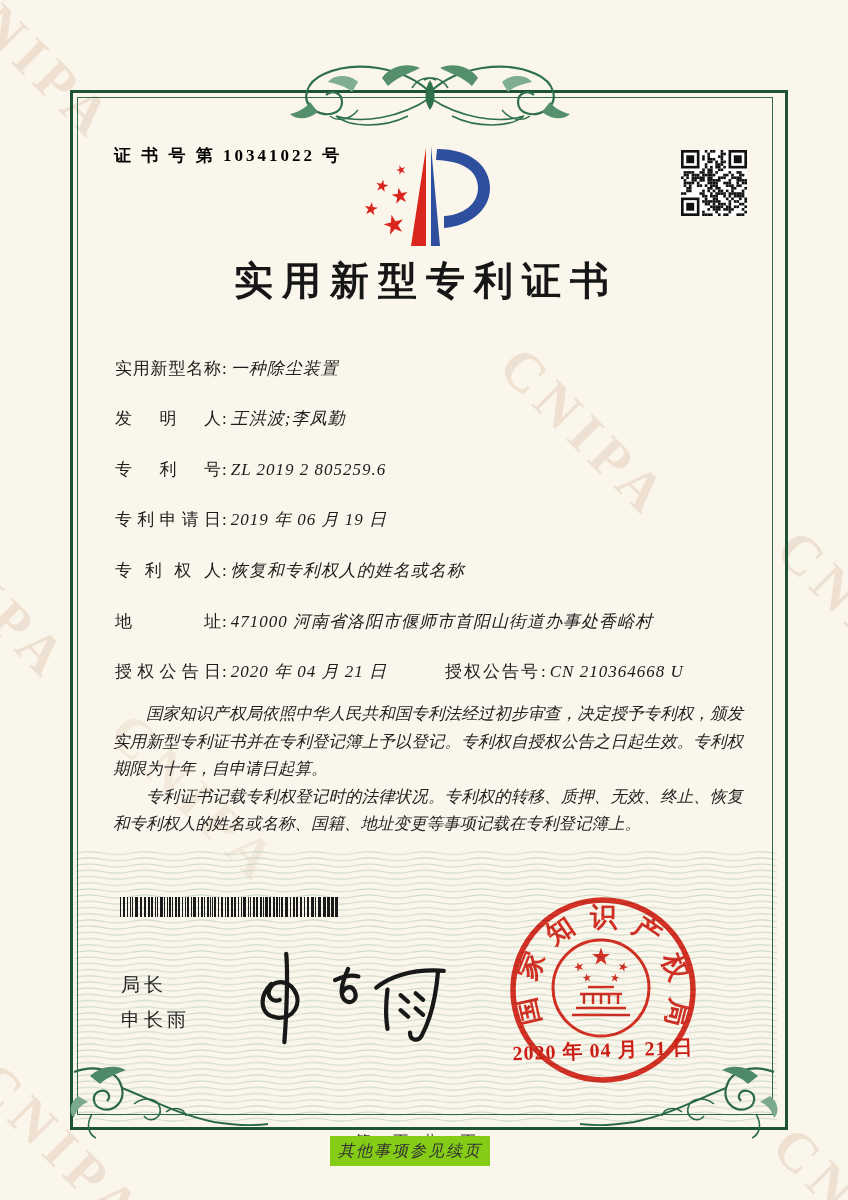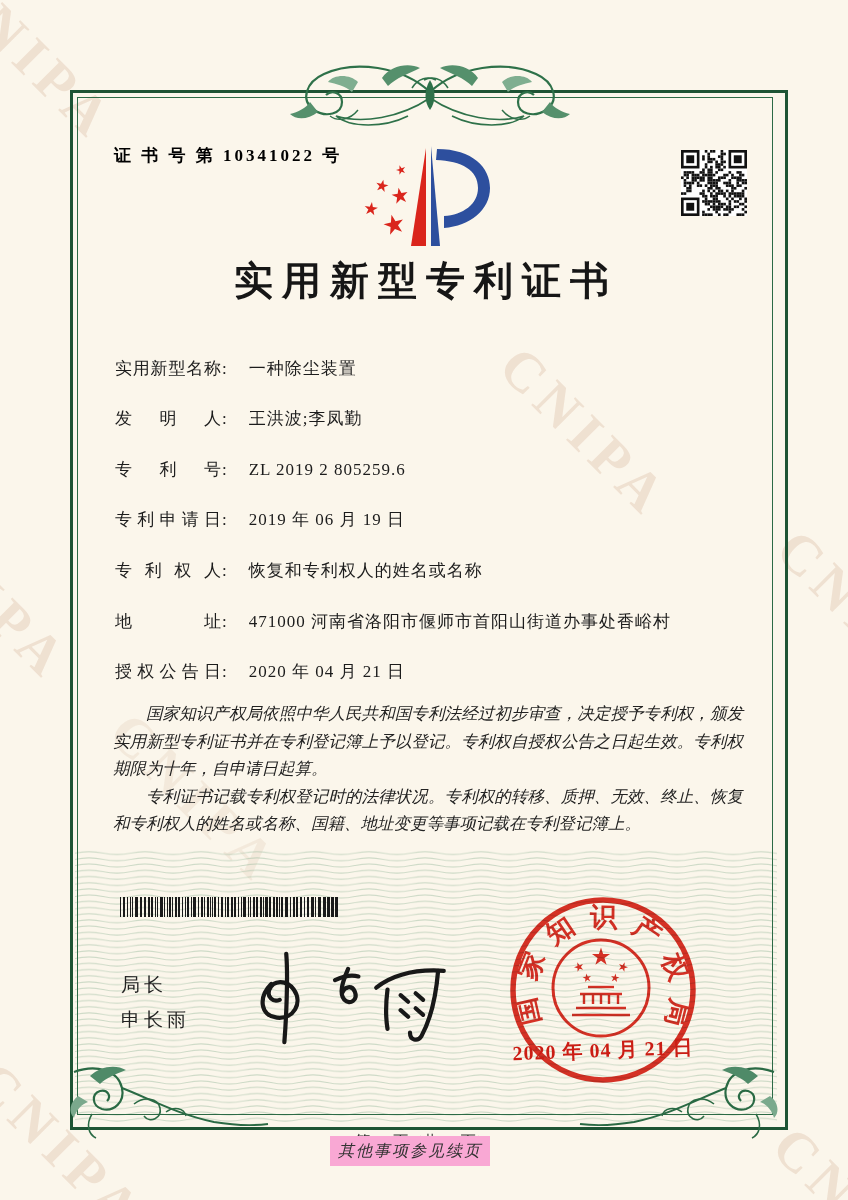--- a/index.html
+++ b/index.html
@@ -23,40 +23,40 @@
   
   .cert-no{left:114px;top:144px;font-size:17px;letter-spacing:3px;color:#000000;font-weight:bold;}
   .title{
     left:70px;top:254px;width:712px;text-align:center;
     font-size:39px;font-weight:bold;letter-spacing:9px;color:#161616;
   }
   
   .field-row{position:absolute;left:115px;width:640px;font-size:17px;line-height:22px;}
   .fl{display:inline-block;width:106px;text-align:justify;text-align-last:justify;vertical-align:top;}
   .fc{display:inline-block;margin:0 2px 0 1px;}
-  .fv{display:inline-block;margin-left:20px;letter-spacing:1px;}
+  .fv{display:inline-block;margin-left:2px;letter-spacing:1px;font-style:italic;}
   .grant2{position:absolute;left:330px;top:0;white-space:nowrap;}
   .grant2 .fl{width:auto;text-align:left;text-align-last:auto;letter-spacing:2px;}
   
   .body-text{
     left:113px;top:700px;width:630px;font-size:16.5px;line-height:27.5px;
     font-style:italic;text-align:justify;color:#222;
   }
   .body-text p{margin:0;text-indent:2em;}
   
   .signer{left:121px;font-size:19px;letter-spacing:4px;color:#222;}
   
   .seal-date{
     left:500px;top:1037px;width:206px;text-align:center;font-size:20px;font-weight:bold;
     color:#cb1d14;letter-spacing:1px;transform:rotate(-2deg);
   }
   
   .page-num{left:70px;top:1132px;width:700px;text-align:center;font-size:15px;letter-spacing:2px;color:#333;}
   .note-box{
-    left:330px;top:1136px;width:160px;height:30px;background:#f9a8d4;
+    left:330px;top:1136px;width:160px;height:30px;background:#84cc16;
     display:flex;align-items:center;justify-content:center;
     font-size:16px;font-style:italic;letter-spacing:2px;color:#333;
   }
   svg{display:block;}
 </style>
 </head>
 <body>
 
 <div class="wm" style="left:30px;top:55px;">CNIPA</div>
 <div class="wm" style="left:585px;top:432px;">CNIPA</div>
@@ -383,20 +383,23 @@
   <span class="fl">专利申请日</span><span class="fc">:</span><span class="fv">2019 年 06 月 19 日</span>
 </div>
 <div class="abs field-row" style="top:560px;">
   <span class="fl">专利权人</span><span class="fc">:</span><span class="fv">恢复和专利权人的姓名或名称</span>
 </div>
 <div class="abs field-row" style="top:611px;">
   <span class="fl">地址</span><span class="fc">:</span><span class="fv">471000 河南省洛阳市偃师市首阳山街道办事处香峪村</span>
 </div>
 <div class="abs field-row" style="top:661px;">
   <span class="fl">授权公告日</span><span class="fc">:</span><span class="fv">2020 年 04 月 21 日</span>
+  <span class="grant2">
+    <span class="fl">授权公告号</span><span class="fc">:</span><span class="fv">CN 210364668 U</span>
+  </span>
 </div>
 
 <div class="abs body-text">
   <p>国家知识产权局依照中华人民共和国专利法经过初步审查，决定授予专利权，颁发实用新型专利证书并在专利登记簿上予以登记。专利权自授权公告之日起生效。专利权期限为十年，自申请日起算。</p>
   <p>专利证书记载专利权登记时的法律状况。专利权的转移、质押、无效、终止、恢复和专利权人的姓名或名称、国籍、地址变更等事项记载在专利登记簿上。</p>
 </div>
 
 <svg id="barcode-svg" class="abs" style="left:120px;top:897px;" width="218" height="20" viewBox="0 0 218 20">
     <rect x="0" y="0" width="1" height="20" fill="#1a1a1a"></rect>
     <rect x="3" y="0" width="2" height="20" fill="#1a1a1a"></rect>

